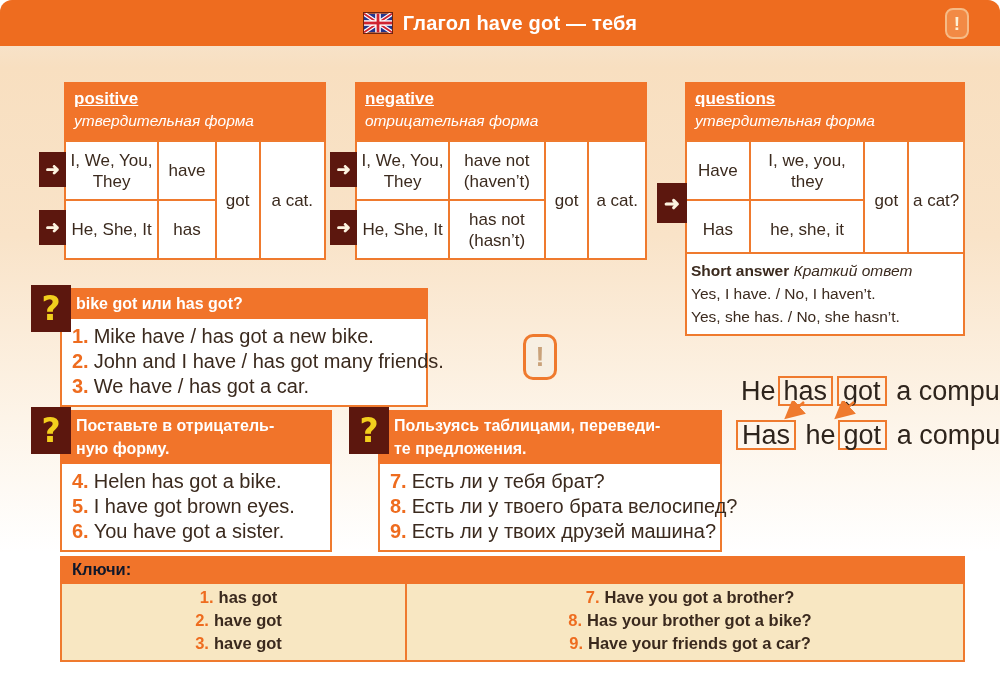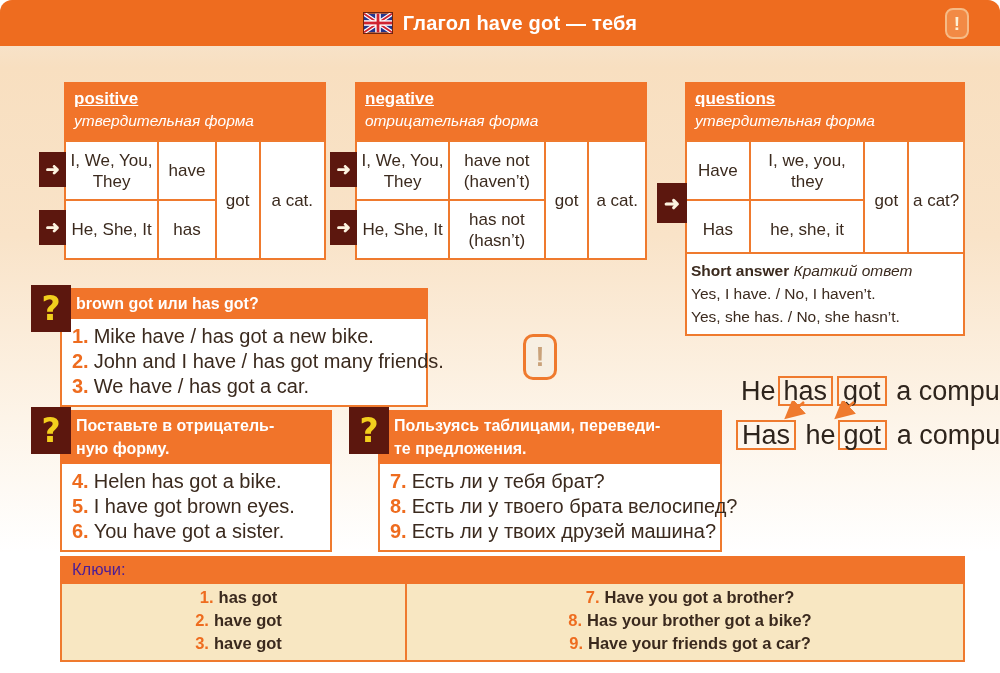--- a/index.html
+++ b/index.html
@@ -40,21 +40,21 @@
   .exhead{background:#f1742a;color:#fff;font-weight:bold;font-size:16px;padding:4px 6px 4px 16px;line-height:23px;}
   .exbody{background:#fff;border:2px solid #ef7a2e;border-top:none;padding:5px 6px 6px 10px;}
   .exitem{font-size:20px;line-height:25px;color:#3b2a1e;white-space:nowrap;}
   .num{color:#ee6c1f;font-weight:bold;margin-right:5px;}
   
   .ex-line{position:absolute;font-size:27px;color:#2e241c;white-space:nowrap;}
   .wbox{display:inline-block;border:2px solid #ef7a2e;padding:0 4px;margin:0 2px;line-height:26px;}
   .tr-arrows{position:absolute;left:752px;top:401px;}
   
   .keys{position:absolute;left:60px;top:556px;width:905px;box-sizing:border-box;}
-  .khead{background:#f1742a;color:#4c1d95;font-weight:normal;font-size:16.5px;padding:4px 8px 5px 12px;}
+  .khead{background:#f1742a;color:#0f172a;font-weight:bold;font-size:16.5px;padding:4px 8px 5px 12px;}
   .kbody{display:flex;border:2px solid #ef7a2e;border-top:none;background:#f8e7c2;}
   .kcol{box-sizing:border-box;padding:2px 0 5px 10px;}
   .kcol-1{flex:0 0 343px;}
   .kcol-2{flex:0 0 249px;border-left:2px solid #ef7a2e;}
   .kcol-3{flex:1 1 auto;border-left:2px solid #ef7a2e;}
   .kitem{font-size:16.5px;line-height:23px;color:#3b2a1e;font-weight:600;white-space:nowrap;text-align:center;}
 </style>
 </head>
 <body>
 
@@ -178,21 +178,21 @@
       <span class="lbl-ru">Краткий ответ</span>
     </div>
     <div>Yes, I have. / No, I haven’t.</div>
     <div>Yes, she has. / No, she hasn’t.</div>
   </div>
 
   <div class="qicon" style="left:31px;top:285px;">
       <span>?</span>
     </div>
   <div class="exbox" style="left:60px;top:288px;width:368px;">
-    <div class="exhead">brown got  или has got?</div>
+    <div class="exhead">bike got  или has got?</div>
     <div class="exbody">
       <div class="exitem"><span class="num">1.</span><span>Mike have / has got a new bike.</span></div>
       <div class="exitem"><span class="num">2.</span><span>John and I have / has got many friends.</span></div>
       <div class="exitem"><span class="num">3.</span><span>We have / has got a car.</span></div>
     </div>
   </div>
 
   <div class="alert alert-mid">
     <span>!</span>
   </div>

